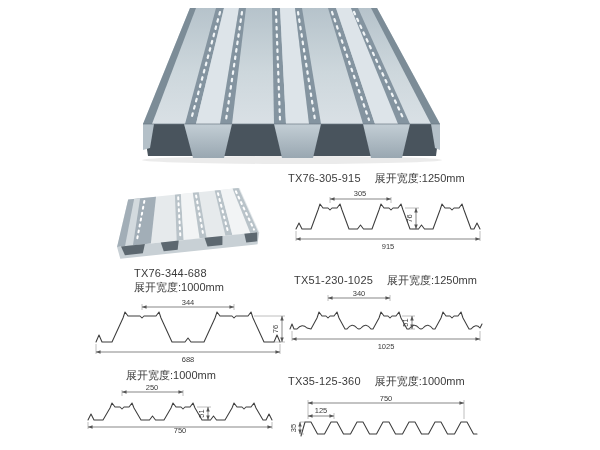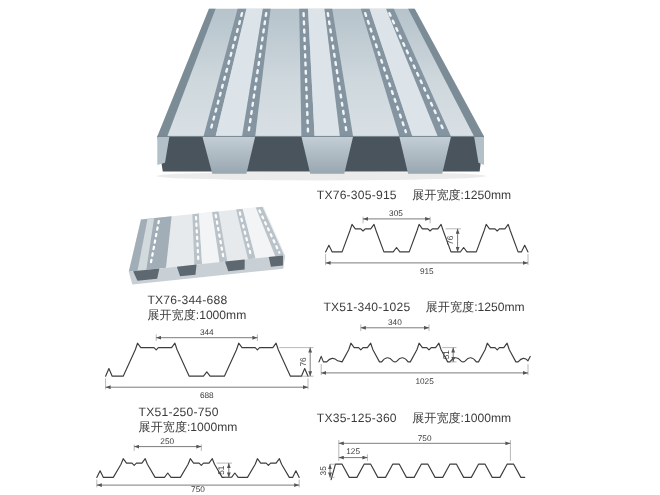--- a/index.html
+++ b/index.html
@@ -145,21 +145,21 @@
       <text x="190" y="33" text-anchor="middle" transform="rotate(-90 190 33)">76</text>
       <line class="ext" x1="8" y1="48" x2="8" y2="58"></line>
         <line class="ext" x1="192" y1="48" x2="192" y2="58"></line>
       <line class="dim" x1="8" y1="56" x2="192" y2="56" marker-start="url(#ar2)" marker-end="url(#ar2)"></line>
       <text x="100" y="66" text-anchor="middle">688</text>
     </svg>
   </div>
 
   <div class="spec" style="left:284px;top:273px;">
     <div class="spec-title inline" style="margin-left:10px;">
-      <span class="model">TX51-340-1025</span>
+      <span class="model">TX51-230-1025</span>
       <span class="unfold">展开宽度:1250mm</span>
     </div>
     <svg width="204" height="62" viewBox="0 0 204 62">
       <defs>
           <marker id="ar3" markerWidth="7" markerHeight="5" refX="6.5" refY="2.5" orient="auto-start-reverse">
             <path d="M0,0 L6.5,2.5 L0,5 Z" fill="#555"></path>
           </marker>
         </defs>
       <path class="prof" d="M6,40 l2,-5 l2,5 L13,40 Q18,34 23,39 L27,40 L33,29 L35,23 L38,27 L42,27 L44,29 L46,27 L50,27 L53,23 L55,29 L61,40 L63,40 Q68,33 73,39 Q75,41 77,39 Q82,33 87,40 L89,40 L95,29 L97,23 L100,27 L104,27 L106,29 L108,27 L112,27 L115,23 L117,29 L123,40 L125,40 Q130,33 135,39 Q137,41 139,39 Q144,33 149,40 L151,40 L157,29 L159,23 L162,27 L166,27 L168,29 L170,27 L174,27 L177,23 L179,29 L185,40 L187,40 Q192,34 196,39 L198,35"></path>
       <line class="ext" x1="44" y1="6" x2="44" y2="12"></line>
@@ -172,21 +172,20 @@
       <text x="124" y="33.5" text-anchor="middle" transform="rotate(-90 124 33.5)">51</text>
       <line class="ext" x1="8" y1="42" x2="8" y2="52"></line>
         <line class="ext" x1="196" y1="42" x2="196" y2="52"></line>
       <line class="dim" x1="8" y1="50" x2="196" y2="50" marker-start="url(#ar3)" marker-end="url(#ar3)"></line>
       <text x="102" y="60" text-anchor="middle">1025</text>
     </svg>
   </div>
 
   <div class="spec" style="left:80px;top:368px;">
     <div class="spec-title" style="margin-left:46px;">
-      <div class="model">TX51-250-750</div>
       <div class="unfold">展开宽度:1000mm</div>
     </div>
     <svg width="200" height="50" viewBox="0 0 200 50">
       <defs>
           <marker id="ar4" markerWidth="7" markerHeight="5" refX="6.5" refY="2.5" orient="auto-start-reverse">
             <path d="M0,0 L6.5,2.5 L0,5 Z" fill="#555"></path>
           </marker>
         </defs>
       <path class="prof" d="M8,36 l3,-6 l3,6 L23,36 L30,24 L32,19 L35,23 L40,23 L42,25 L44,23 L49,23 L52,19 L54,24 L61,36 L69.5,36 L72.5,32 L75.5,36 L84,36 L91,24 L93,19 L96,23 L101,23 L103,25 L105,23 L110,23 L113,19 L115,24 L122,36 L130.5,36 L133.5,32 L136.5,36 L145,36 L152,24 L154,19 L157,23 L162,23 L164,25 L166,23 L171,23 L174,19 L176,24 L183,36 L186,36 l3,-6 l3,6"></path>
       <line class="ext" x1="42" y1="6" x2="42" y2="12"></line>

